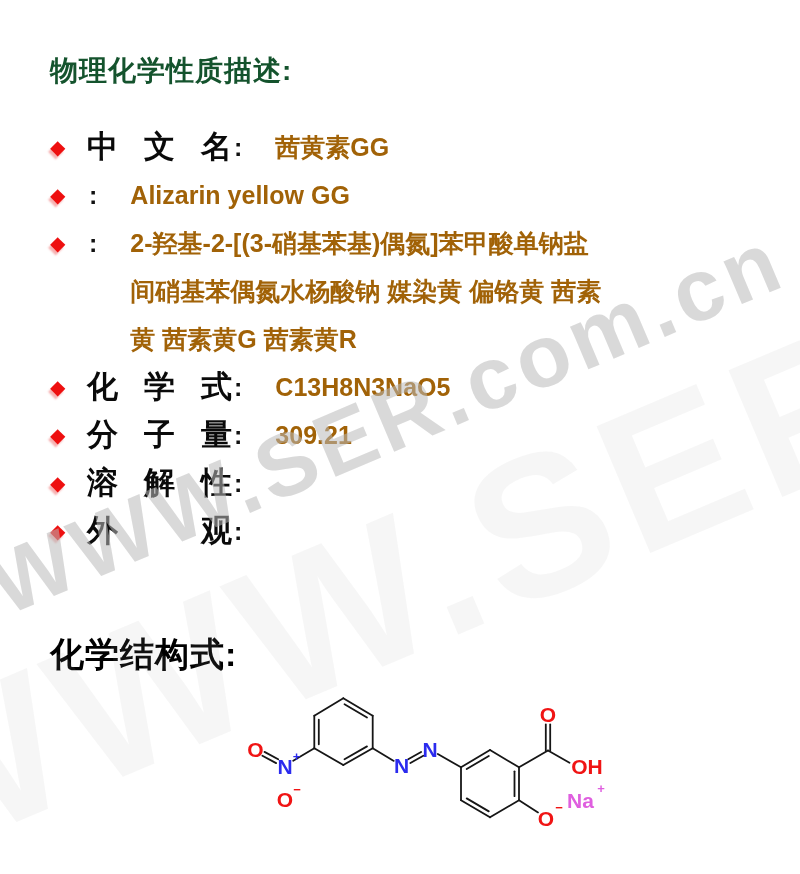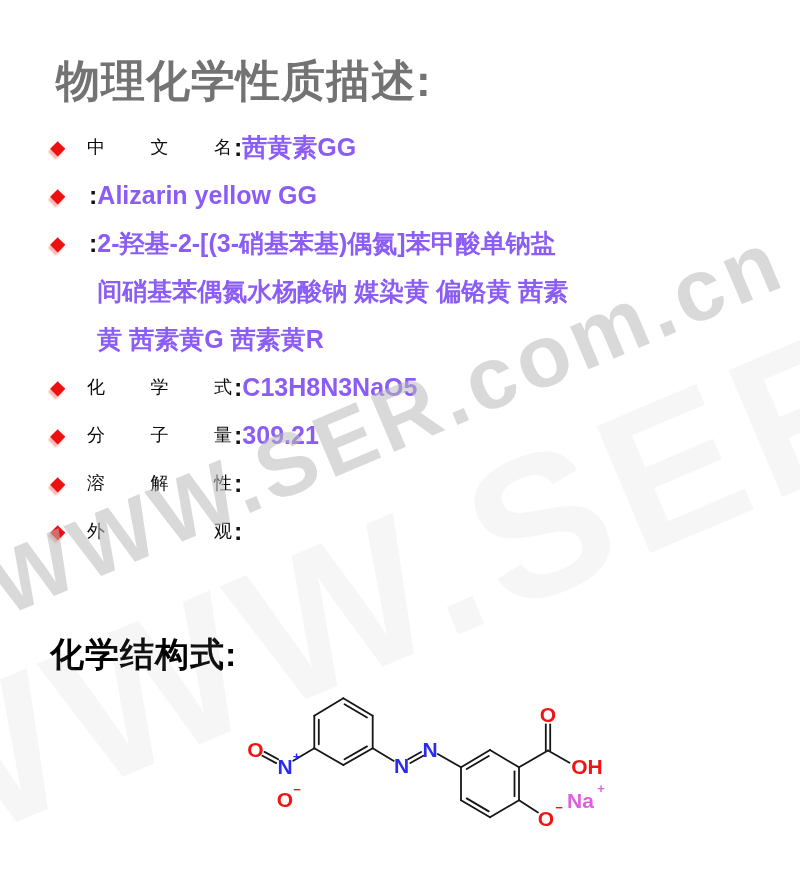--- a/index.html
+++ b/index.html
@@ -6,44 +6,44 @@
   body{
     width:800px;height:874px;position:relative;overflow:hidden;
     background:#ffffff;
     font-family:"Liberation Sans","DejaVu Sans",sans-serif;
     color:#111;
   }
   .page{position:absolute;inset:0;}
 
   
   .main-title{
-    position:absolute;left:56px;top:52px;
-    font-size:44px;font-weight:800;letter-spacing:1px;color:#737373;
+    position:absolute;left:50px;top:52px;
+    font-size:28px;font-weight:800;letter-spacing:1px;color:#14532d;
   }
   .section-title{
     position:absolute;left:50px;top:588px;
     font-size:34px;font-weight:800;letter-spacing:1px;color:#000;margin-top:44px;
   }
 
   
   .props{position:absolute;left:50px;top:123px;width:740px;}
   .row{display:flex;align-items:flex-start;}
   .bullet{
     width:37px;flex:0 0 37px;font-size:20px;line-height:48px;
     color:#ee0f0f;text-shadow:-2px 3px 2px rgba(235,80,80,.45);
   }
   .plabel{
     flex:0 0 145px;width:145px;display:inline-block;
-    font-size:18px;font-weight:400;line-height:48px;color:#0a0a0a;
+    font-size:31px;font-weight:700;line-height:48px;color:#0a0a0a;
     text-align:justify;text-align-last:justify;white-space:nowrap;
   }
   .pcolon{font-size:25px;font-weight:700;line-height:48px;margin-left:2px;}
   .pvalue{
-    font-size:25px;font-weight:600;line-height:48px;
-    color:#8b5cf6;white-space:nowrap;
+    margin-left:33px;font-size:25px;font-weight:600;line-height:48px;
+    color:#a16207;white-space:nowrap;
   }
   .pvalue .vline{line-height:48px;white-space:nowrap;}
 
   
   .wm{
     position:absolute;pointer-events:none;white-space:nowrap;
     font-weight:700;z-index:5;
   }
   .wm1{
     left:-6px;top:538px;font-size:88px;letter-spacing:5px;

